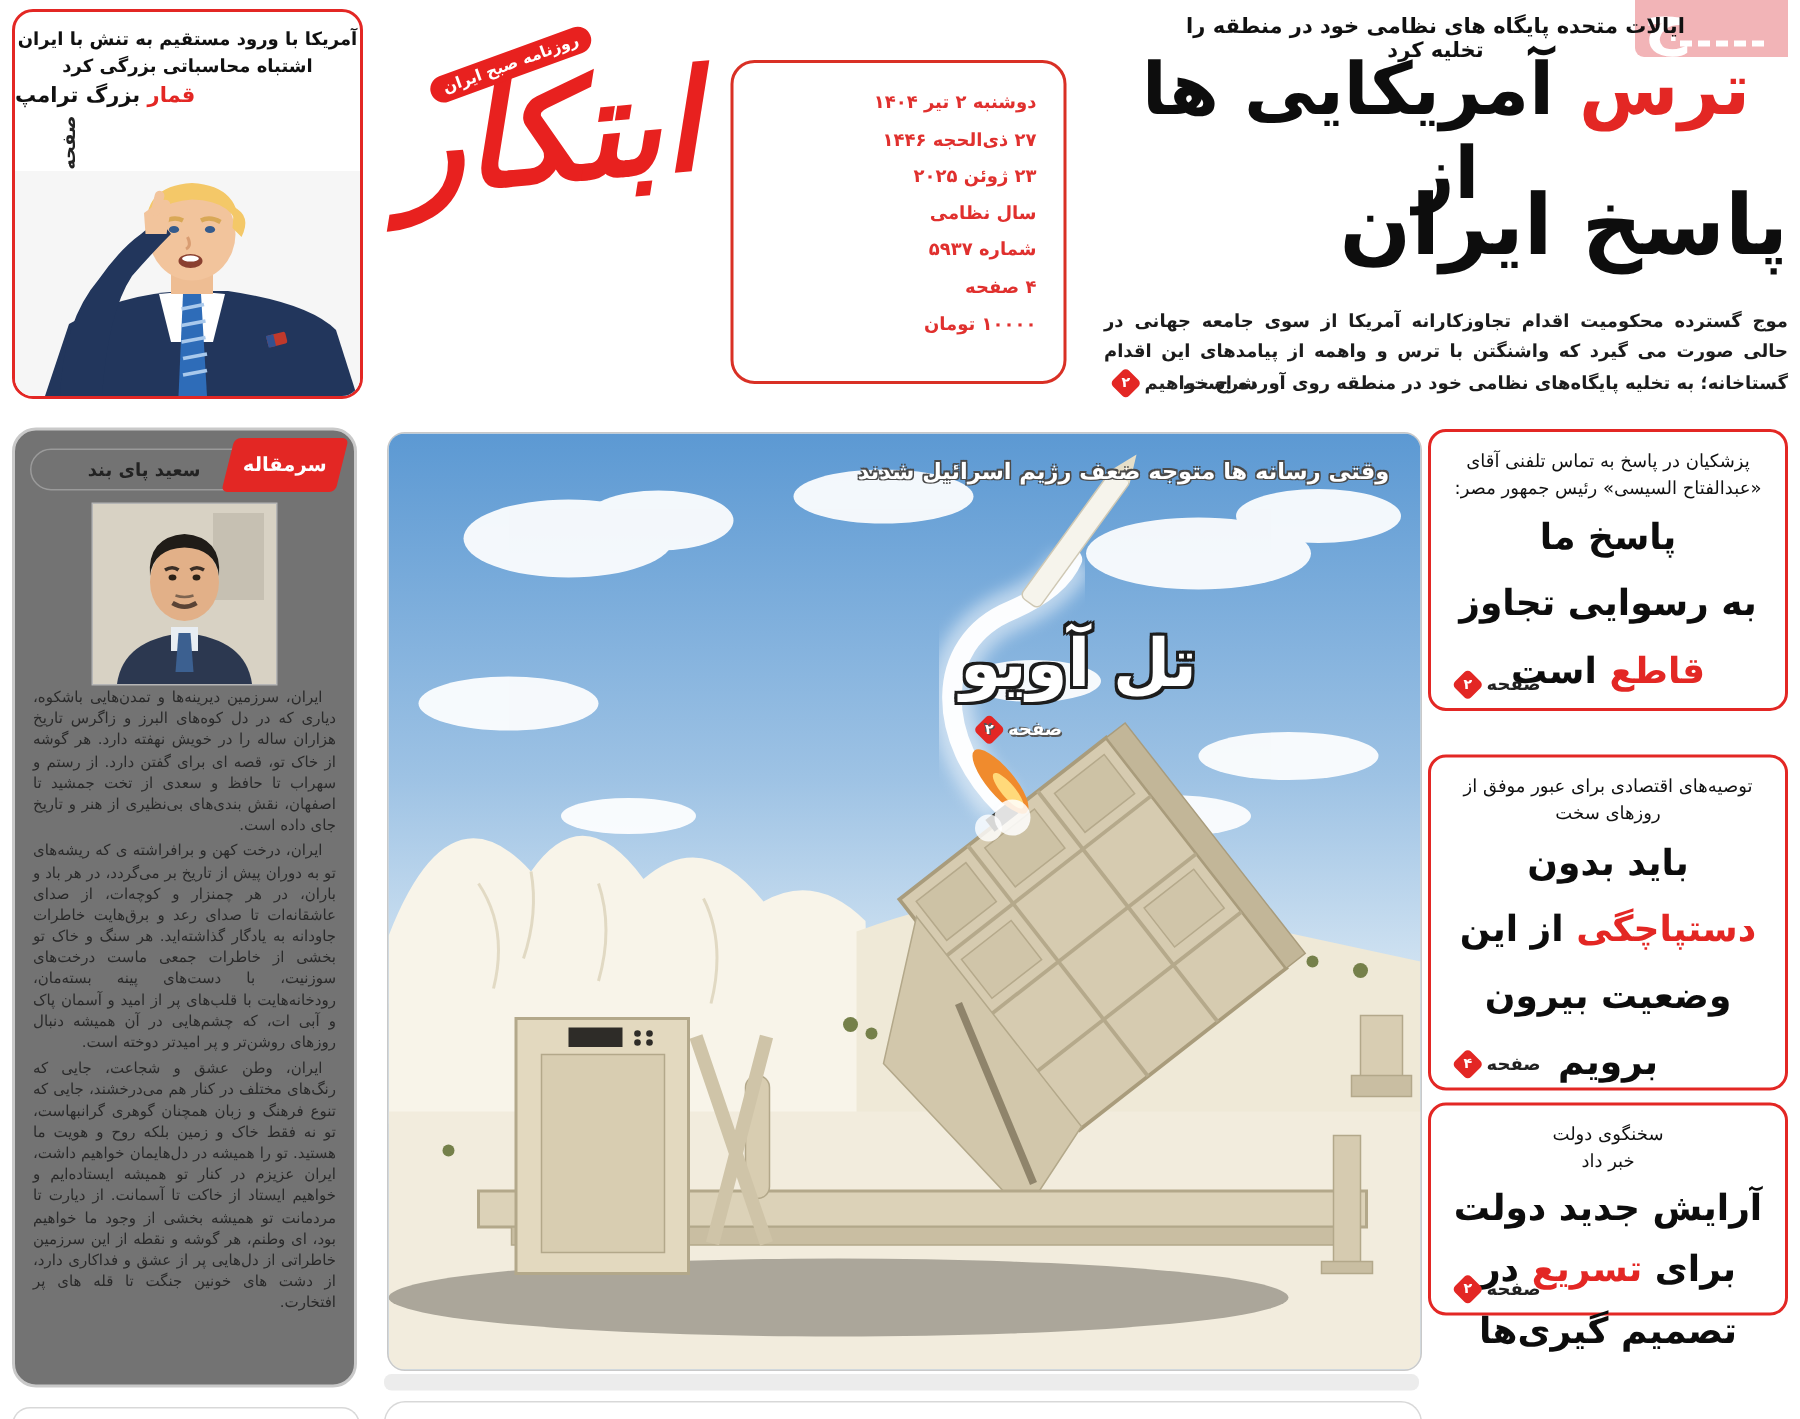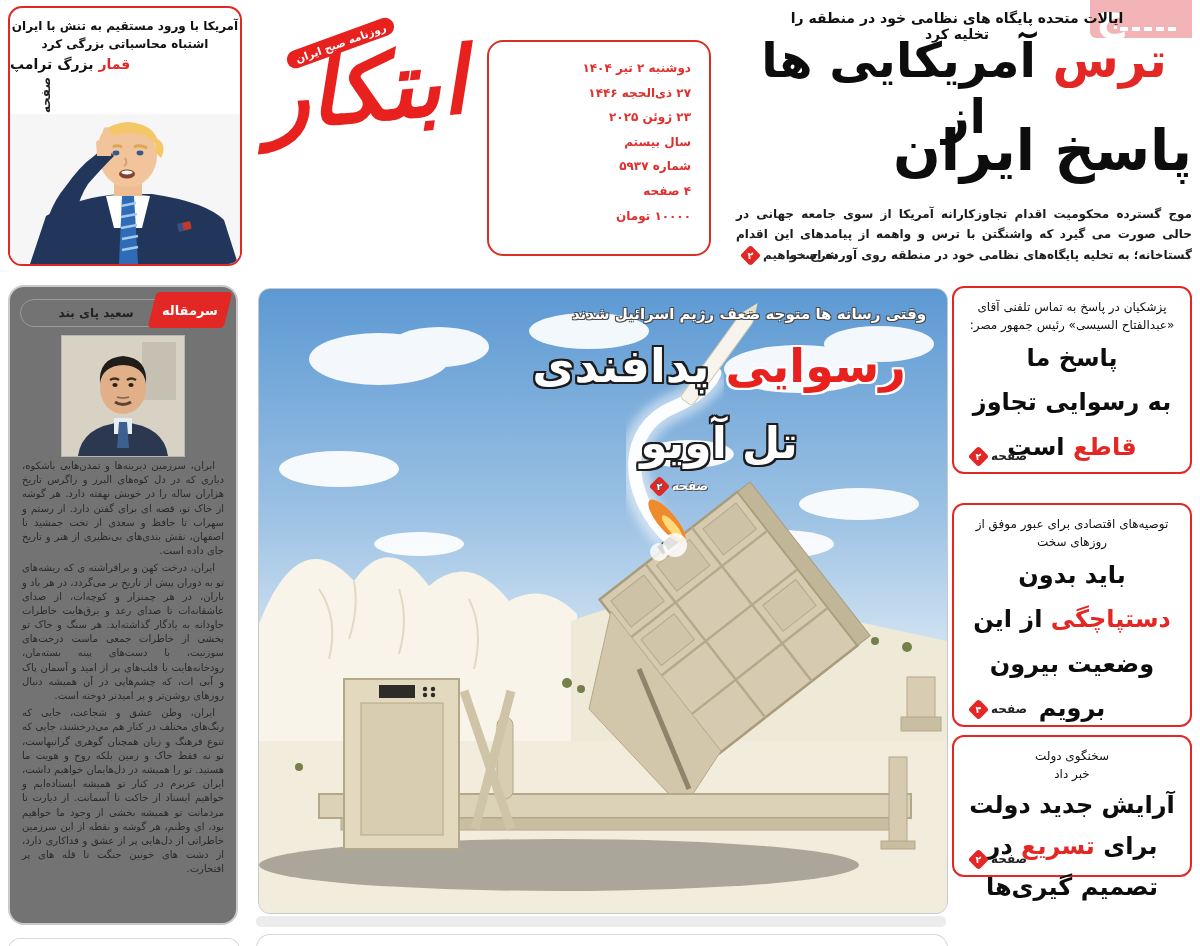--- a/index.html
+++ b/index.html
@@ -142,21 +142,21 @@
   </div>
 
   <div class="abs logo-wrap">
     <div class="logo-text">ابتکار</div>
     <div class="logo-tag">روزنامه صبح ایران</div>
   </div>
   <div class="abs date-box">
     <div>دوشنبه ۲ تیر ۱۴۰۴</div>
     <div>۲۷ ذی‌الحجه ۱۴۴۶</div>
     <div>۲۳ ژوئن ۲۰۲۵</div>
-    <div>سال بیستم</div>
+    <div>سال نظامی</div>
     <div>شماره ۵۹۳۷</div>
     <div>۴ صفحه</div>
     <div>۱۰۰۰۰ تومان</div>
   </div>
 
   <div class="abs lead-block">
     <div class="corner-banner">
       <div class="glyph">ج</div>
       <div class="dashes"></div>
     </div>
@@ -266,21 +266,20 @@
         <rect x="85" y="390" width="115" height="170" fill="#e3d9bf" stroke="#b3a88a" stroke-width="2"></rect>
         <rect x="102" y="414" width="82" height="132" fill="#d8cdb1" stroke="#b3a88a"></rect>
         <rect x="120" y="396" width="36" height="13" fill="#2e2c28"></rect>
         <circle cx="166" cy="400" r="2.2" fill="#2e2c28"></circle>
           <circle cx="174" cy="400" r="2.2" fill="#2e2c28"></circle>
         <circle cx="166" cy="406" r="2.2" fill="#2e2c28"></circle>
           <circle cx="174" cy="406" r="2.2" fill="#2e2c28"></circle>
       </g>
     </svg>
     <div class="photo-kicker">وقتی رسانه ها متوجه ضعف رژیم اسرائیل شدند</div>
-    <div class="photo-h1"><span class="ow">رسوایی</span><span class="ob"> پدافندی</span></div>
     <div class="photo-h2 ob">تل آویو</div>
     <div class="photo-ref"><span>صفحه</span><span class="diamond"><span>۲</span></span></div>
   </div>
 
   <div class="abs rbox rbox1">
     <div class="rkicker">پزشکیان در پاسخ به تماس تلفنی آقای «عبدالفتاح السیسی» رئیس جمهور مصر:</div>
     <div class="rhead">
       <span>پاسخ ما</span><br>
       <span>به رسوایی تجاوز</span><br>
       <span class="red">قاطع</span><span> است</span>

